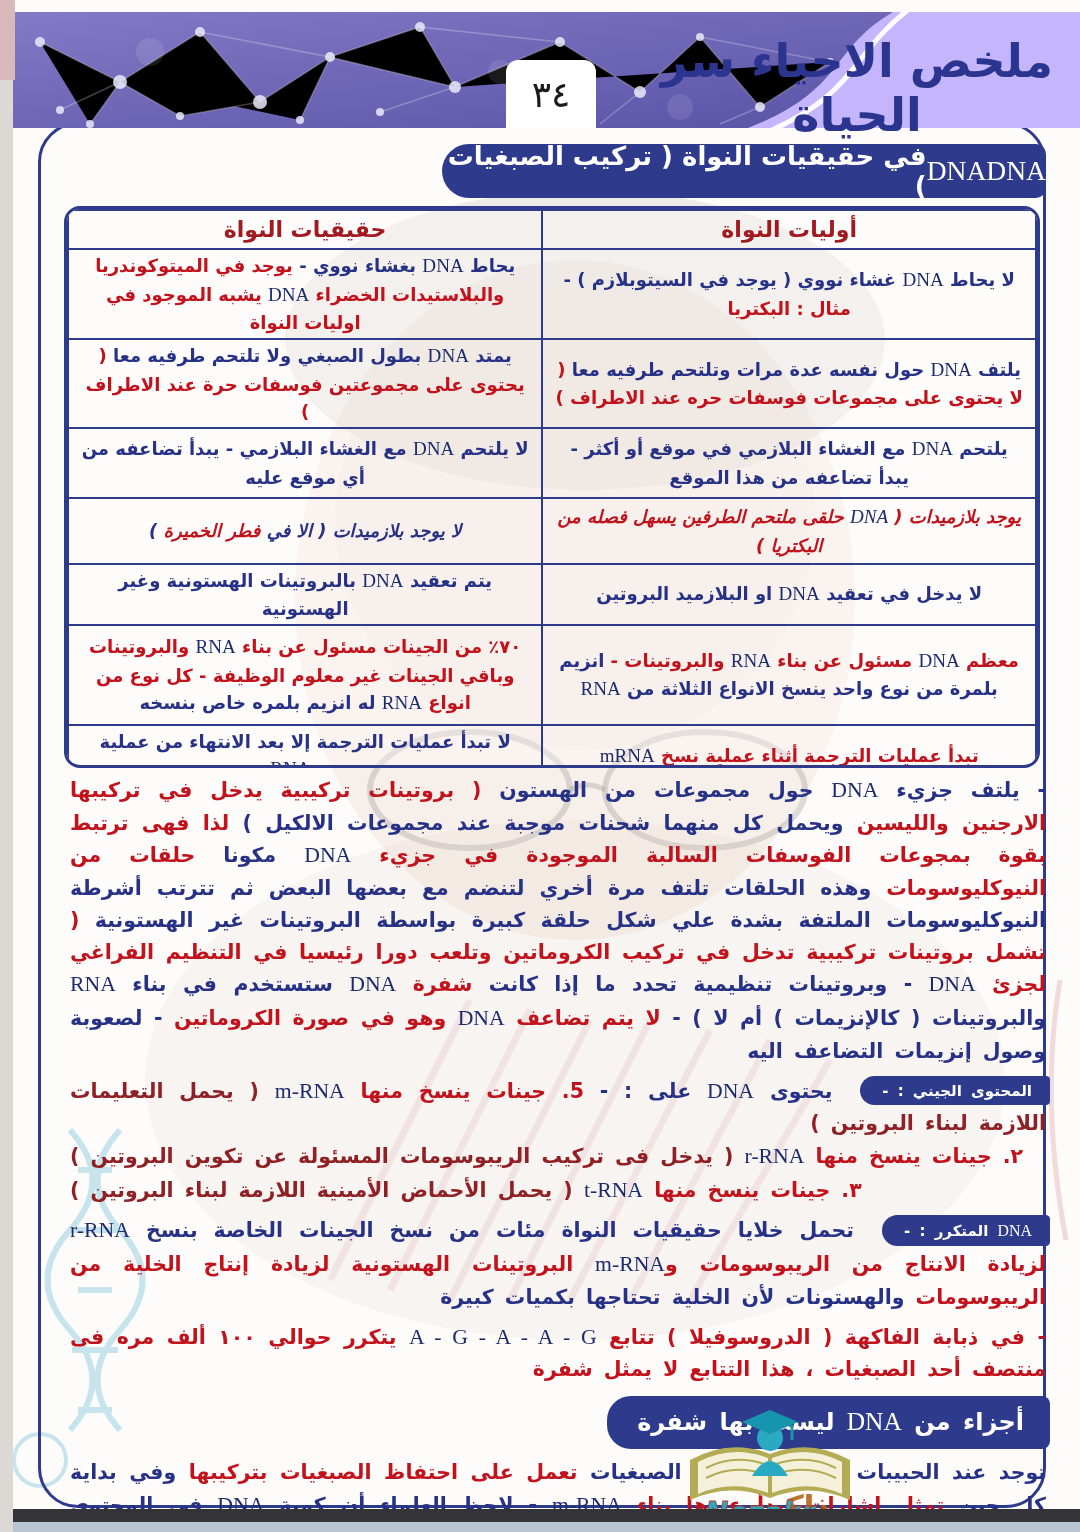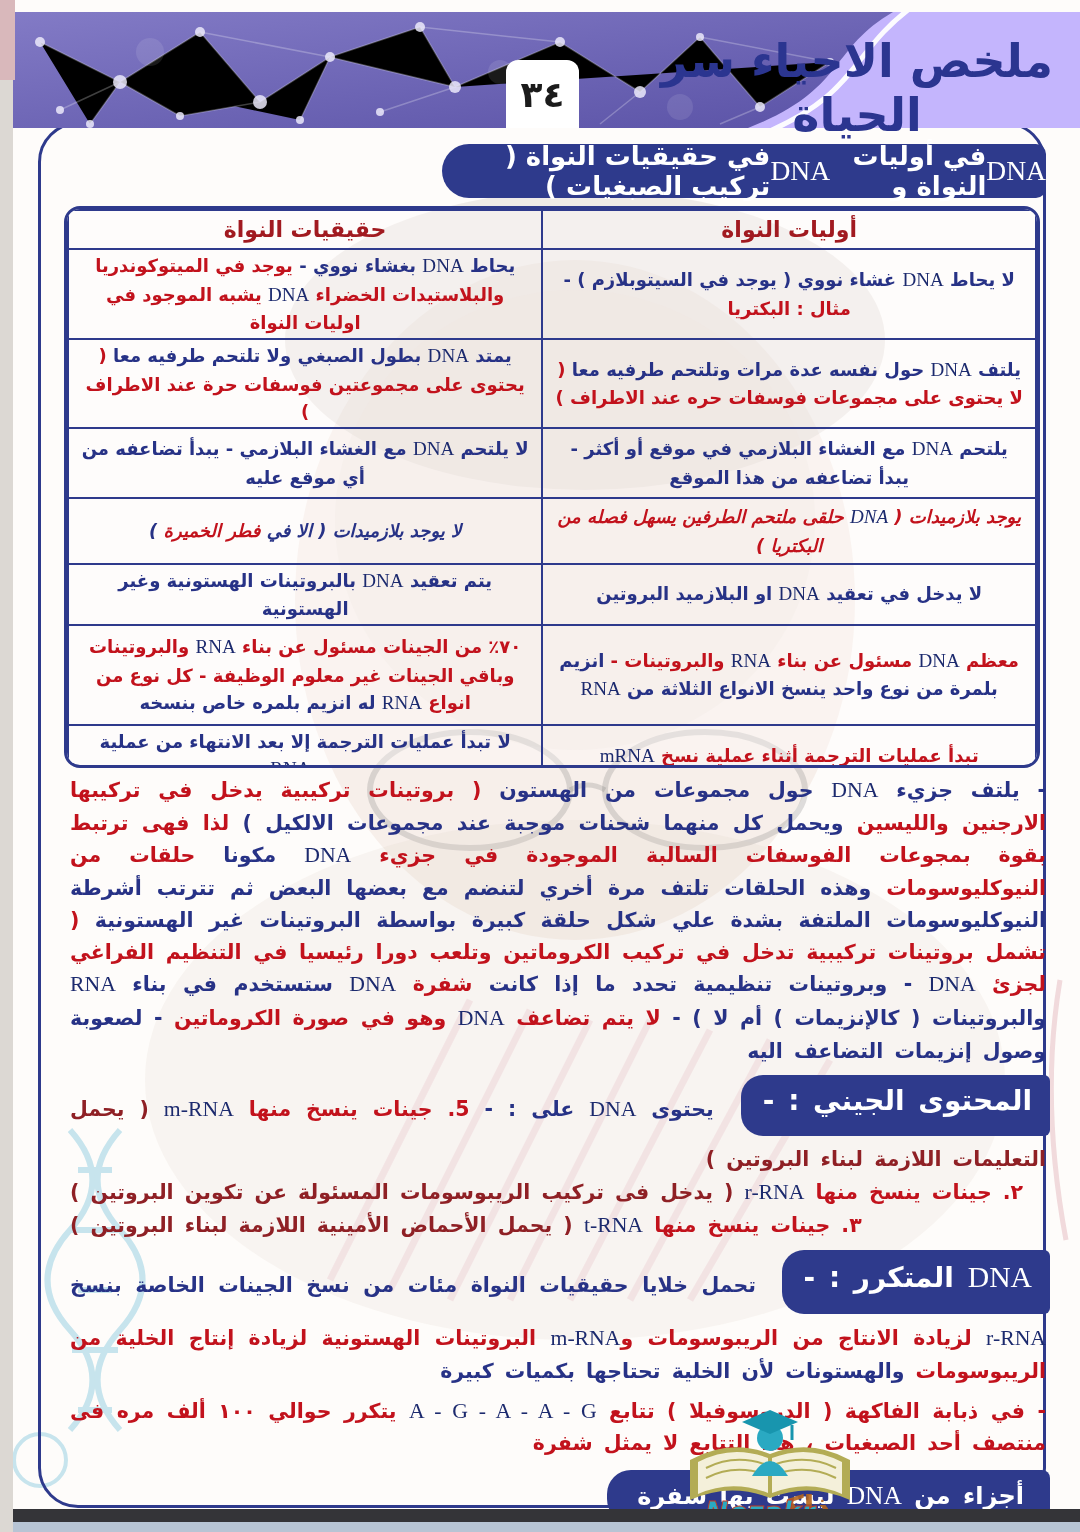--- a/index.html
+++ b/index.html
@@ -10,23 +10,23 @@
   body{width:1080px;height:1532px;position:relative;background:#fefcfa;
        font-family:"DejaVu Sans",sans-serif;overflow:hidden;}
   
   .scan-edge-left{position:absolute;left:0;top:0;width:13px;height:1532px;background:#dcd8d3;z-index:5;}
   .scan-edge-pink{position:absolute;left:0;top:0;width:15px;height:80px;background:#d9b8bb;z-index:6;}
   
   .banner{position:absolute;left:0;top:12px;width:1080px;height:116px;background:#c4b5fd;z-index:4;}
   .banner svg{position:absolute;left:0;top:0;}
   .banner-title{position:absolute;right:8px;top:22px;width:430px;text-align:center;
        font-size:46px;font-weight:bold;color:#2b3590;direction:rtl;letter-spacing:-1px;}
-  .page-tab{position:absolute;left:506px;top:48px;width:73px;height:68px;background:#ffffff;
+  .page-tab{position:absolute;left:506px;top:48px;width:90px;height:68px;background:#ffffff;
        border-radius:12px 12px 0 0;display:flex;align-items:center;justify-content:center;
-       font-size:36px;font-weight:bold;color:#1b1b1b;}
+       font-size:36px;font-weight:normal;color:#1b1b1b;}
   
   .bg-art{position:absolute;left:0;top:0;z-index:0;pointer-events:none;}
   
   .frame{position:absolute;left:38px;top:122px;width:1008px;height:1386px;
        border:3px solid var(--navy);border-radius:40px;z-index:1;}
   .title-pill{position:absolute;left:442px;top:144px;width:604px;height:54px;background:var(--navy);
        border-radius:27px 10px 10px 27px;display:flex;align-items:center;justify-content:center;
        direction:rtl;font-size:26px;font-weight:bold;color:#fff;z-index:2;}
   
   .table-wrap{position:absolute;left:64px;top:206px;width:976px;height:562px;
@@ -36,22 +36,22 @@
        padding:2px 10px;font-weight:bold;font-size:18px;line-height:1.5;color:var(--blue);}
   th{font-size:22px;color:#a11a20;height:36px;}
   col.c-right{width:51%;} col.c-left{width:49%;}
   tr.r1{height:70px;} tr.r2{height:74px;} tr.r3{height:70px;} tr.r4{height:66px;font-style:italic;}
   tr.r5{height:48px;} tr.r6{height:100px;} tr.r7{height:56px;}
   
   .notes{position:absolute;left:70px;top:774px;width:976px;direction:rtl;z-index:2;
        font-size:20.5px;font-weight:bold;line-height:1.55;color:var(--blue);
        text-align:justify;word-spacing:4px;}
   .note-block{margin-bottom:7px;}
-  .label-pill{display:inline-block;background:var(--navy);color:#fff;font-size:28px;
-       border-radius:22px 6px 6px 22px;padding:4px 18px 14px 22px;margin:0 -4px 8px 12px;
+  .label-pill{display:inline-block;background:var(--navy);color:#fff;font-size:15px;
+       border-radius:22px 6px 6px 22px;padding:4px 18px 2px 22px;margin:0 -4px 2px 12px;
        vertical-align:middle;}
   .centered-line{text-align:left;}
   .section-pill{display:block;width:fit-content;background:var(--navy);color:#fff;
        font-size:24px;border-radius:24px 8px 8px 24px;padding:6px 26px 8px 30px;
        margin:10px -4px 8px auto;text-align:center;}
   
   .seg-b{color:var(--blue);} .seg-r{color:var(--red);} .seg-m{color:var(--maroon);}
   .seg-L{color:var(--serifnavy);font-family:"Liberation Serif",serif;font-weight:400;font-size:1.06em;}
   .seg-w{color:#fff;text-align:right;} .seg-Lw{color:#fff;font-family:"Liberation Serif",serif;font-weight:400;font-size:1.06em;}
   
@@ -136,21 +136,20 @@
   <div class="banner-title">ملخص الاحياء سر الحياة</div>
   <div class="page-tab">
     <span>٣٤</span>
   </div>
 </div>
 
 <div class="frame"></div>
 
 <div class="title-pill">
     <span class="seg-Lw" dir="ltr">DNA</span>
-    <span class="seg-w"> في أوليات النواة و </span>
     <span class="seg-Lw" dir="ltr">DNA</span>
     <span class="seg-w"> في حقيقيات النواة ( تركيب الصبغيات )</span>
   </div>
 
 <div class="table-wrap">
   <table>
     <colgroup>
         <col class="c-right">
         <col class="c-left">
       </colgroup>

